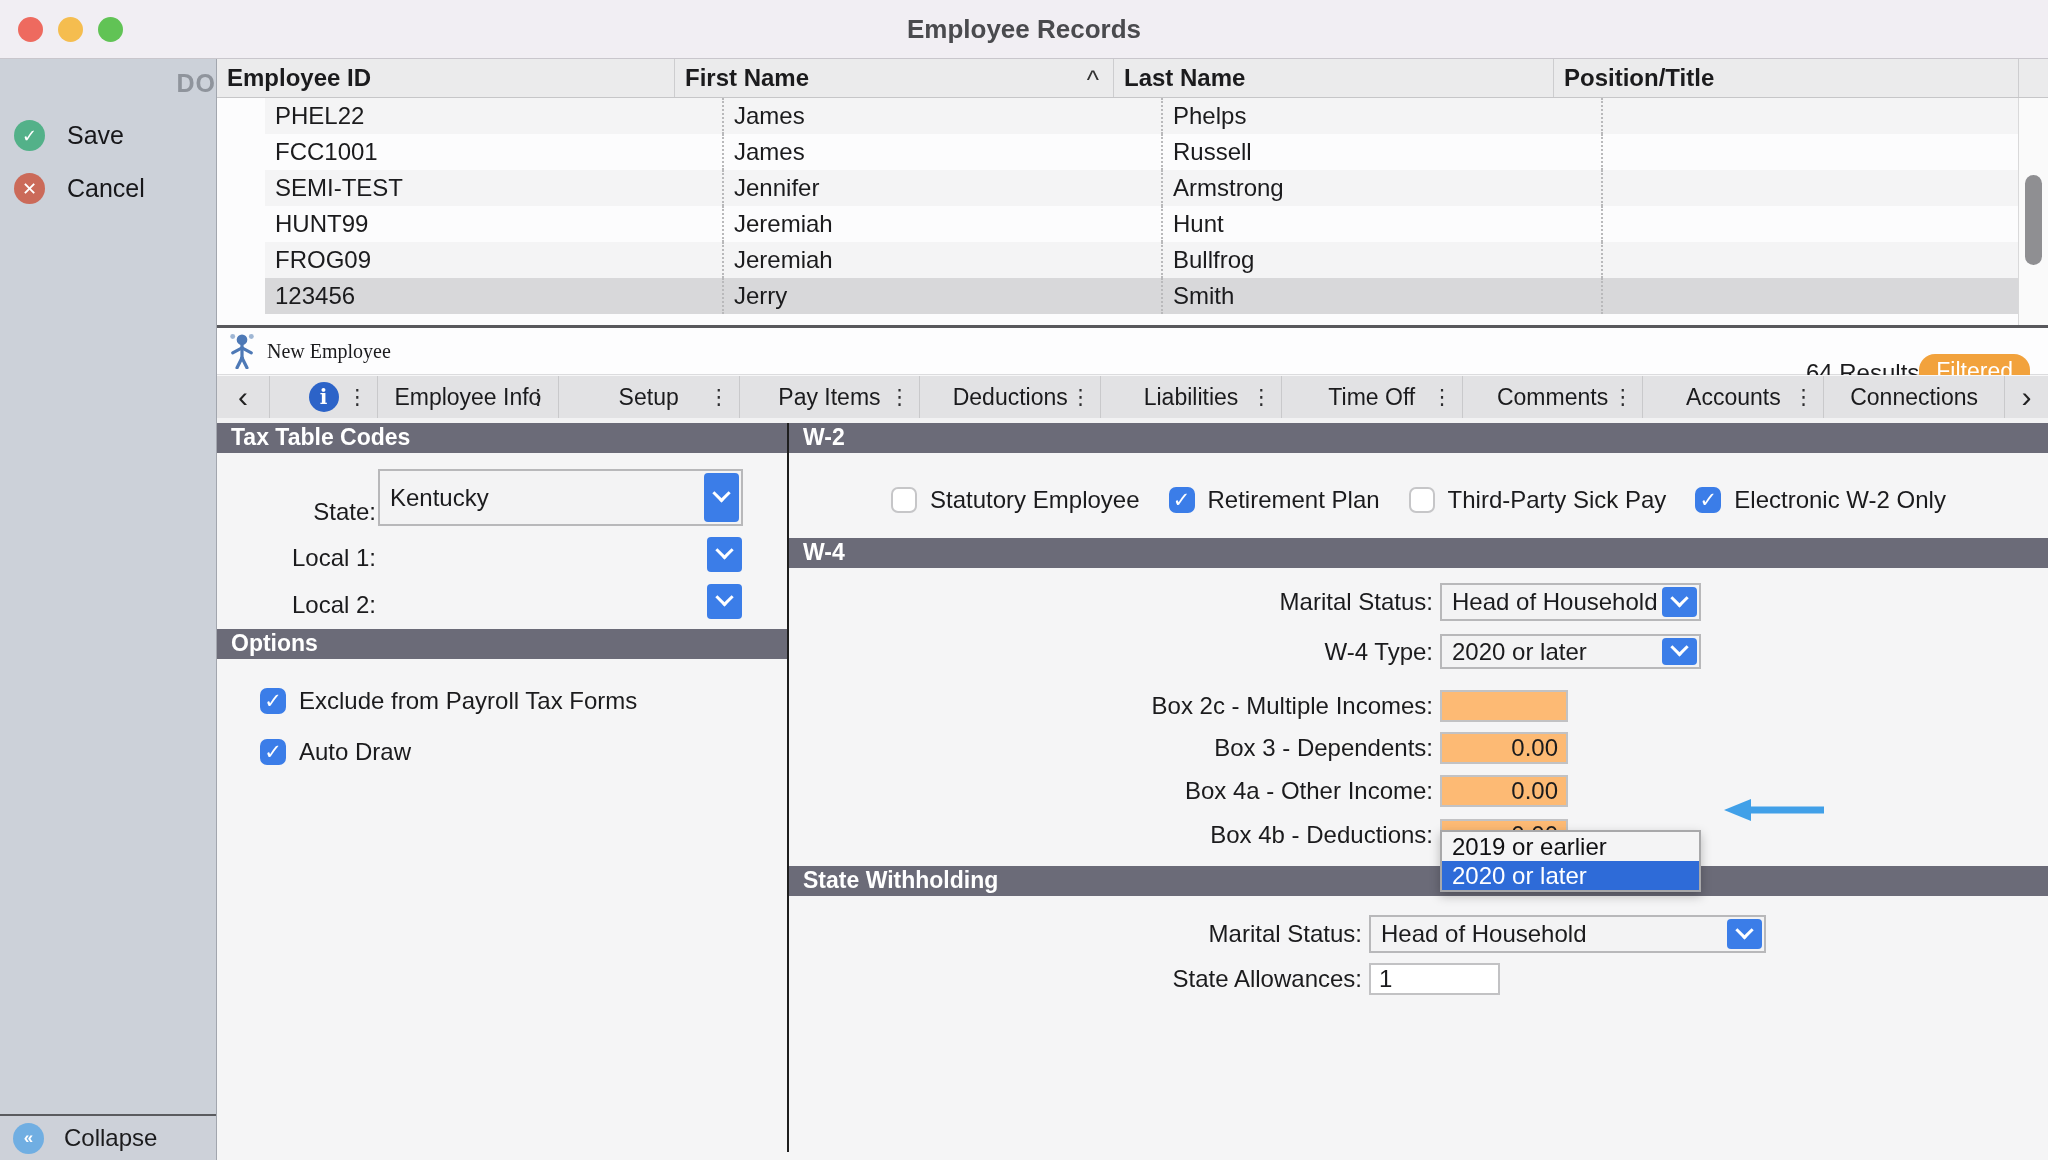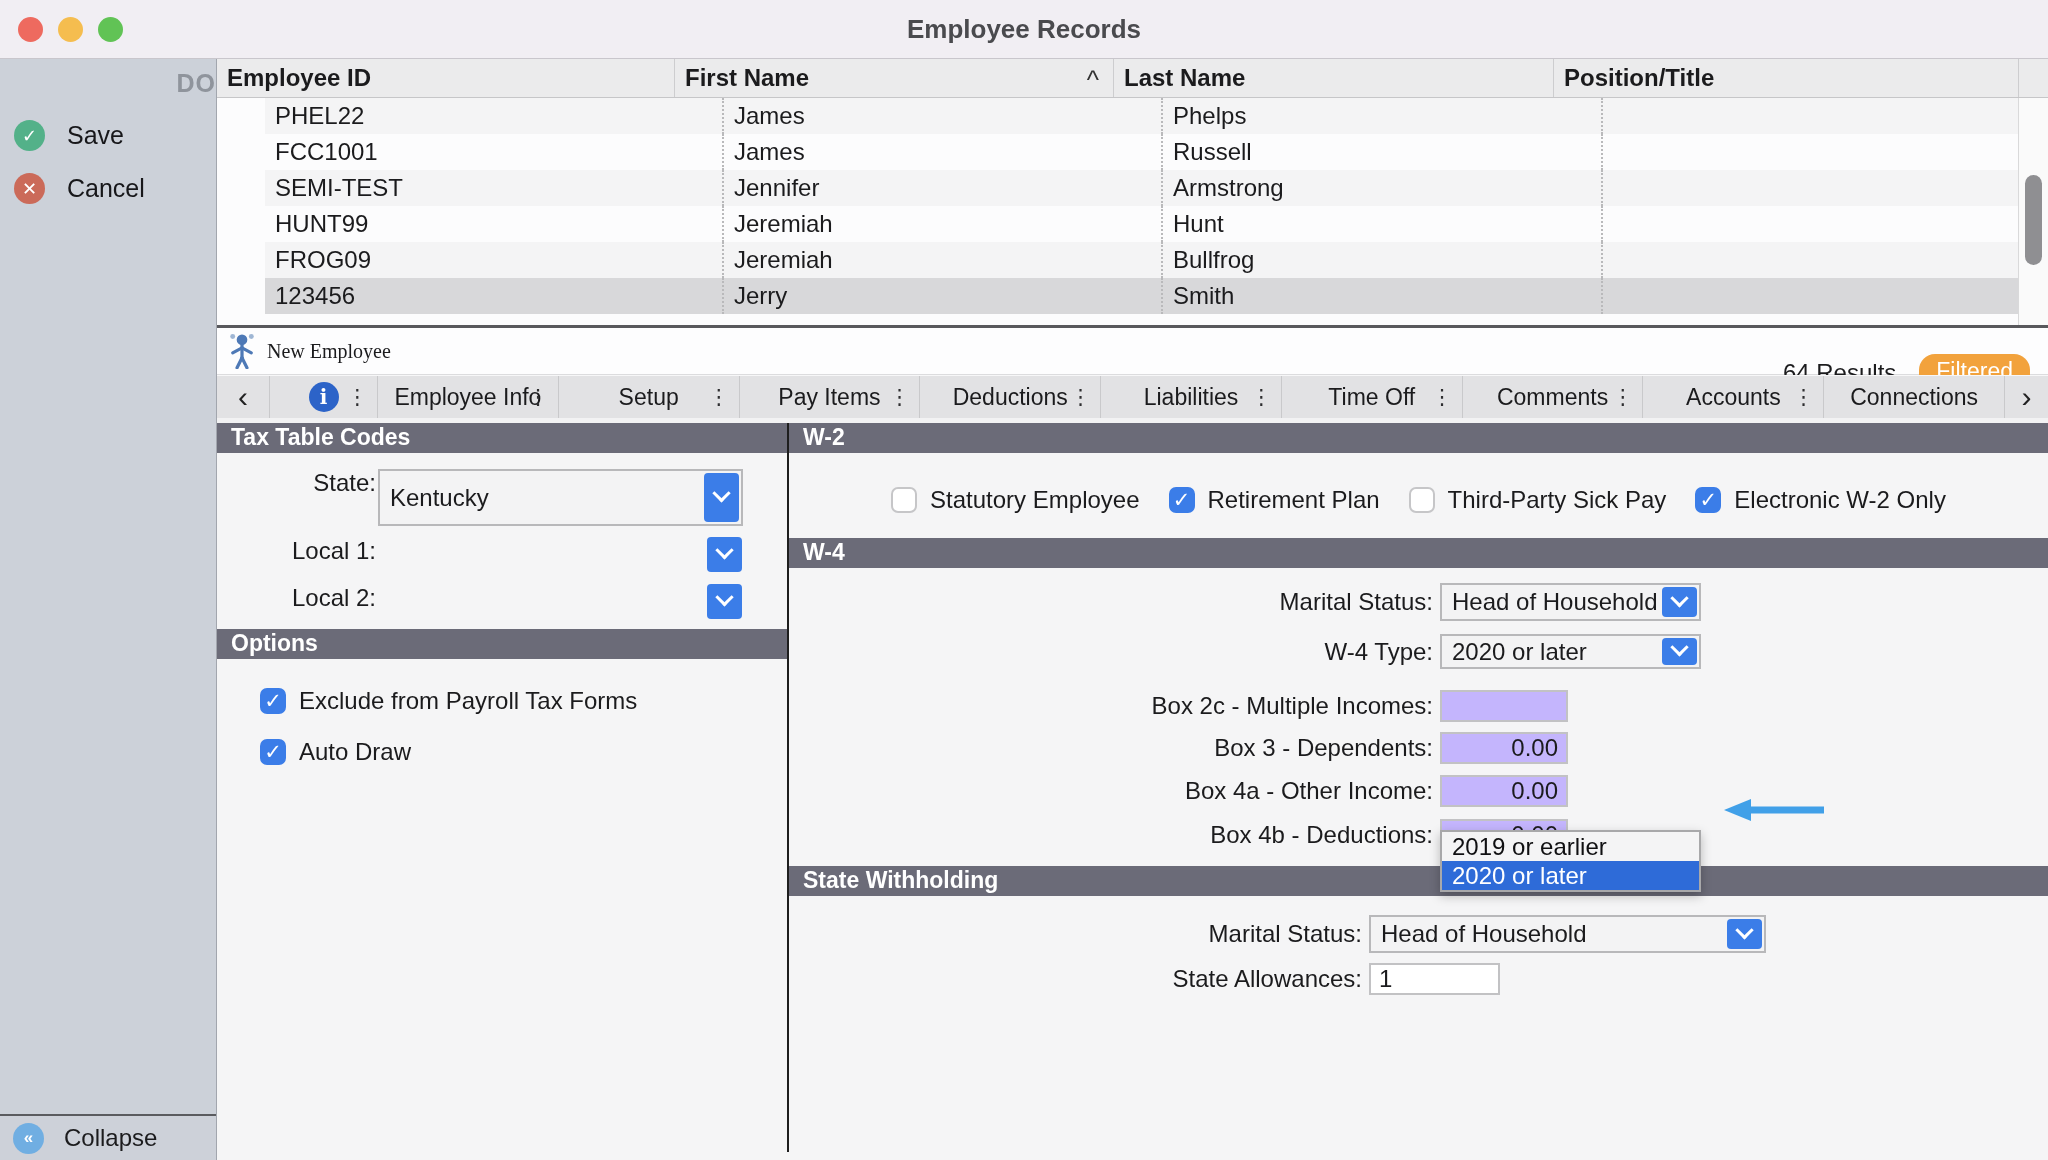--- a/index.html
+++ b/index.html
@@ -44,21 +44,21 @@
   .t-row .c + .c { border-left:2px dotted #b9b9bb; }
   .t-sliver { height:11px; background:#fcfcfd; width:1801px; }
   .v-scroll { position:absolute; right:0; top:39px; bottom:0; width:30px; background:#fafafa; border-left:1px solid #d9d9da; }
   .v-thumb { position:absolute; left:6px; top:77px; width:17px; height:90px; border-radius:9px; background:#8f8f92; }
 
   .dark-line { height:3px; background:#58585c; flex:0 0 auto; }
 
   
   .rec-bar { height:47px; background:#fdfdfe; display:flex; align-items:center; padding:0 18px 0 10px; border-bottom:1px solid #dcdcde; flex:0 0 auto; }
   .rec-title { font-size:20px; margin-left:10px;font-family:Liberation Serif, serif; }
-  .rec-right { margin-left:auto; display:flex; align-items:center; gap:23px;margin-top:43px; }
+  .rec-right { margin-left:auto; display:flex; align-items:center; gap:0;margin-top:43px; }
   .results { font-size:24px; }
   .pill { background:#f2a23c; color:#fff; font-size:23px; padding:4px 17px 6px; border-radius:16px; }
 
   
   .tabstrip { height:43px; background:#e2e2e4; border-top:1px solid #f7f7f8; display:flex; flex:0 0 auto; }
   .tab-nav { width:52px; display:flex; align-items:center; justify-content:center; font-size:30px; color:#222; }
   .tab-nav.right { width:44px; border-left:1px solid #c9c9cb; }
   .tab { position:relative; flex:1; display:flex; align-items:center; justify-content:center; font-size:23px; border-left:1px solid #c9c9cb; }
   .tab .dots { position:absolute; right:9px; top:50%; transform:translateY(-50%); font-size:21px; color:#2e2e30; }
   .tab-info { flex:0 0 108px; }
@@ -66,41 +66,41 @@
   .tab-spacer { height:5px; background:#f2f2f3; flex:0 0 auto; }
 
   
   .panels { flex:1; display:flex; background:#f5f5f6; min-height:0; }
   .left-panel { width:570px; flex:0 0 auto; }
   .panel-divider { width:2px; background:#1e1e1e; height:calc(100% - 8px); }
   .right-panel { flex:1; min-width:0; }
   .sec-header { height:30px; background:#6b6b78; color:#fff; font-weight:bold; font-size:23px; line-height:29px; padding-left:14px; }
 
   
-  .lp-row { margin:0 0 0 0; display:flex; align-items:flex-start; }
+  .lp-row { margin:0 0 0 0; display:flex; align-items:flex-end; }
   .lp-label { width:159px; text-align:right; font-size:24px; }
   .dd-field { position:relative; background:#f3f3f4; border:2px solid #b8b8ba; display:flex; align-items:center; padding-left:10px; font-size:24px; }
   .dd-btn { position:absolute; right:2px; top:2px; bottom:2px; width:35px; background:#3b7de8; border-radius:4px; display:flex; align-items:center; justify-content:center; }
   .chev { width:13px; height:13px; border-right:3px solid #fff; border-bottom:3px solid #fff; transform:rotate(45deg) translate(-3px,-3px); }
   .local-slot { position:relative; width:365px; height:35px; margin-left:2px; }
   .local-btn { position:absolute; right:1px; top:0; width:35px; height:35px; background:#3b7de8; border-radius:4px; display:flex; align-items:center; justify-content:center; }
 
   
   .cb-row { display:flex; align-items:center; gap:13px; font-size:24px; }
   .cb { width:26px; height:26px; border-radius:7px; background:#fff; border:2px solid #c6c6c8; flex:0 0 auto; position:relative; }
   .cb.checked { background:#3b7de8; border-color:#3b7de8; }
   .cb.checked::after { content:"✓"; position:absolute; left:0; top:0; right:0; bottom:0; color:#fff; font-size:21px; font-weight:bold; display:flex; align-items:center; justify-content:center; }
 
   
   .w2-row { margin-top:33px; display:flex; justify-content:center; gap:29px; }
   .rp-form { position:relative; }
   .rp-row { display:flex; align-items:center; }
   .rp-label { width:644px; text-align:right; font-size:24px; flex:0 0 auto; }
   .sw-label { width:573px; text-align:right; font-size:24px; flex:0 0 auto; }
-  .num-input { width:128px; height:32px; background:#c4b5fd; border:2px solid #c2c2c4; font-size:24px; display:flex; align-items:center; justify-content:flex-end; padding-right:8px; }
+  .num-input { width:128px; height:32px; background:#fdba74; border:2px solid #c2c2c4; font-size:24px; display:flex; align-items:center; justify-content:flex-end; padding-right:8px; }
   .txt-input { width:131px; height:32px; background:#fff; border:2px solid #c2c2c4; font-size:24px; display:flex; align-items:center; padding-left:8px; }
 
   .menu { position:absolute; left:651px; top:247px; width:261px; border:2px solid #a8a8aa; background:#f4f4f5; box-shadow:0 4px 10px rgba(0,0,0,.25); z-index:5; }
   .menu-item { height:29px; font-size:24px; display:flex; align-items:center; padding-left:10px; color:#101012; }
   .menu-item.checked { background:#2e6bd8; color:#fff; }
 
   .arrow-ann { position:absolute; left:935px; top:216px; z-index:6; }
 </style>
 </head>
 <body>

